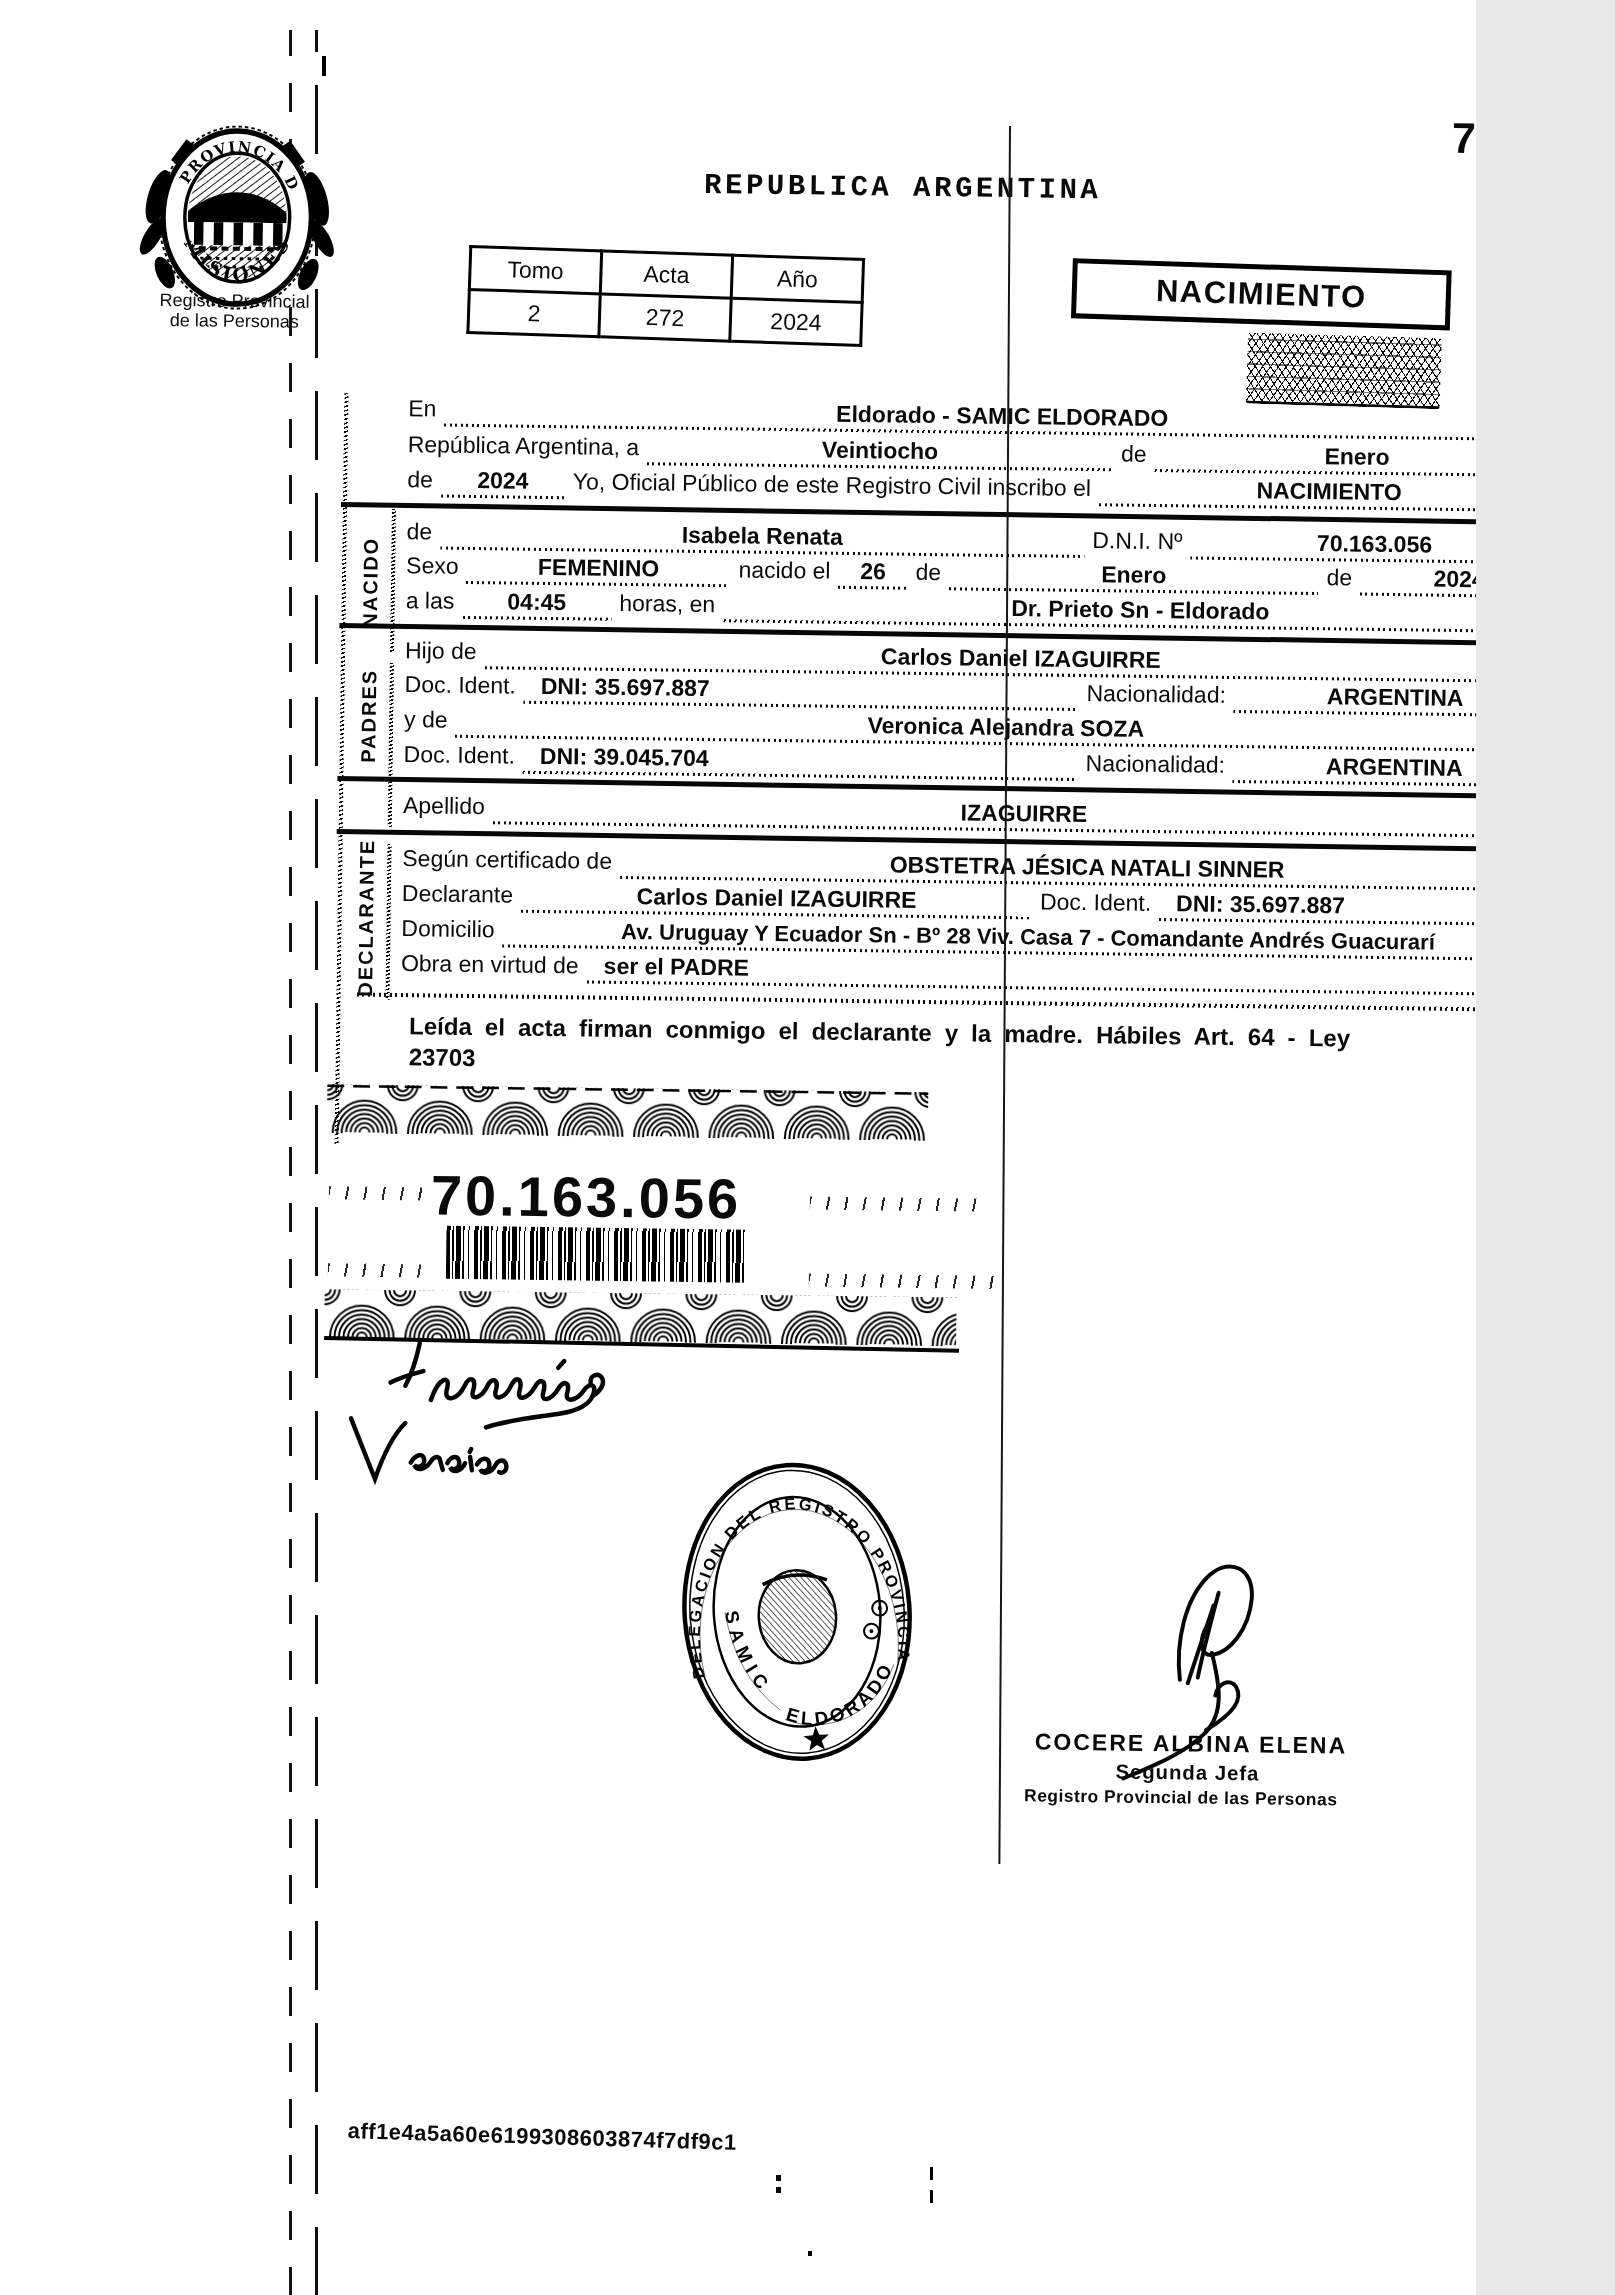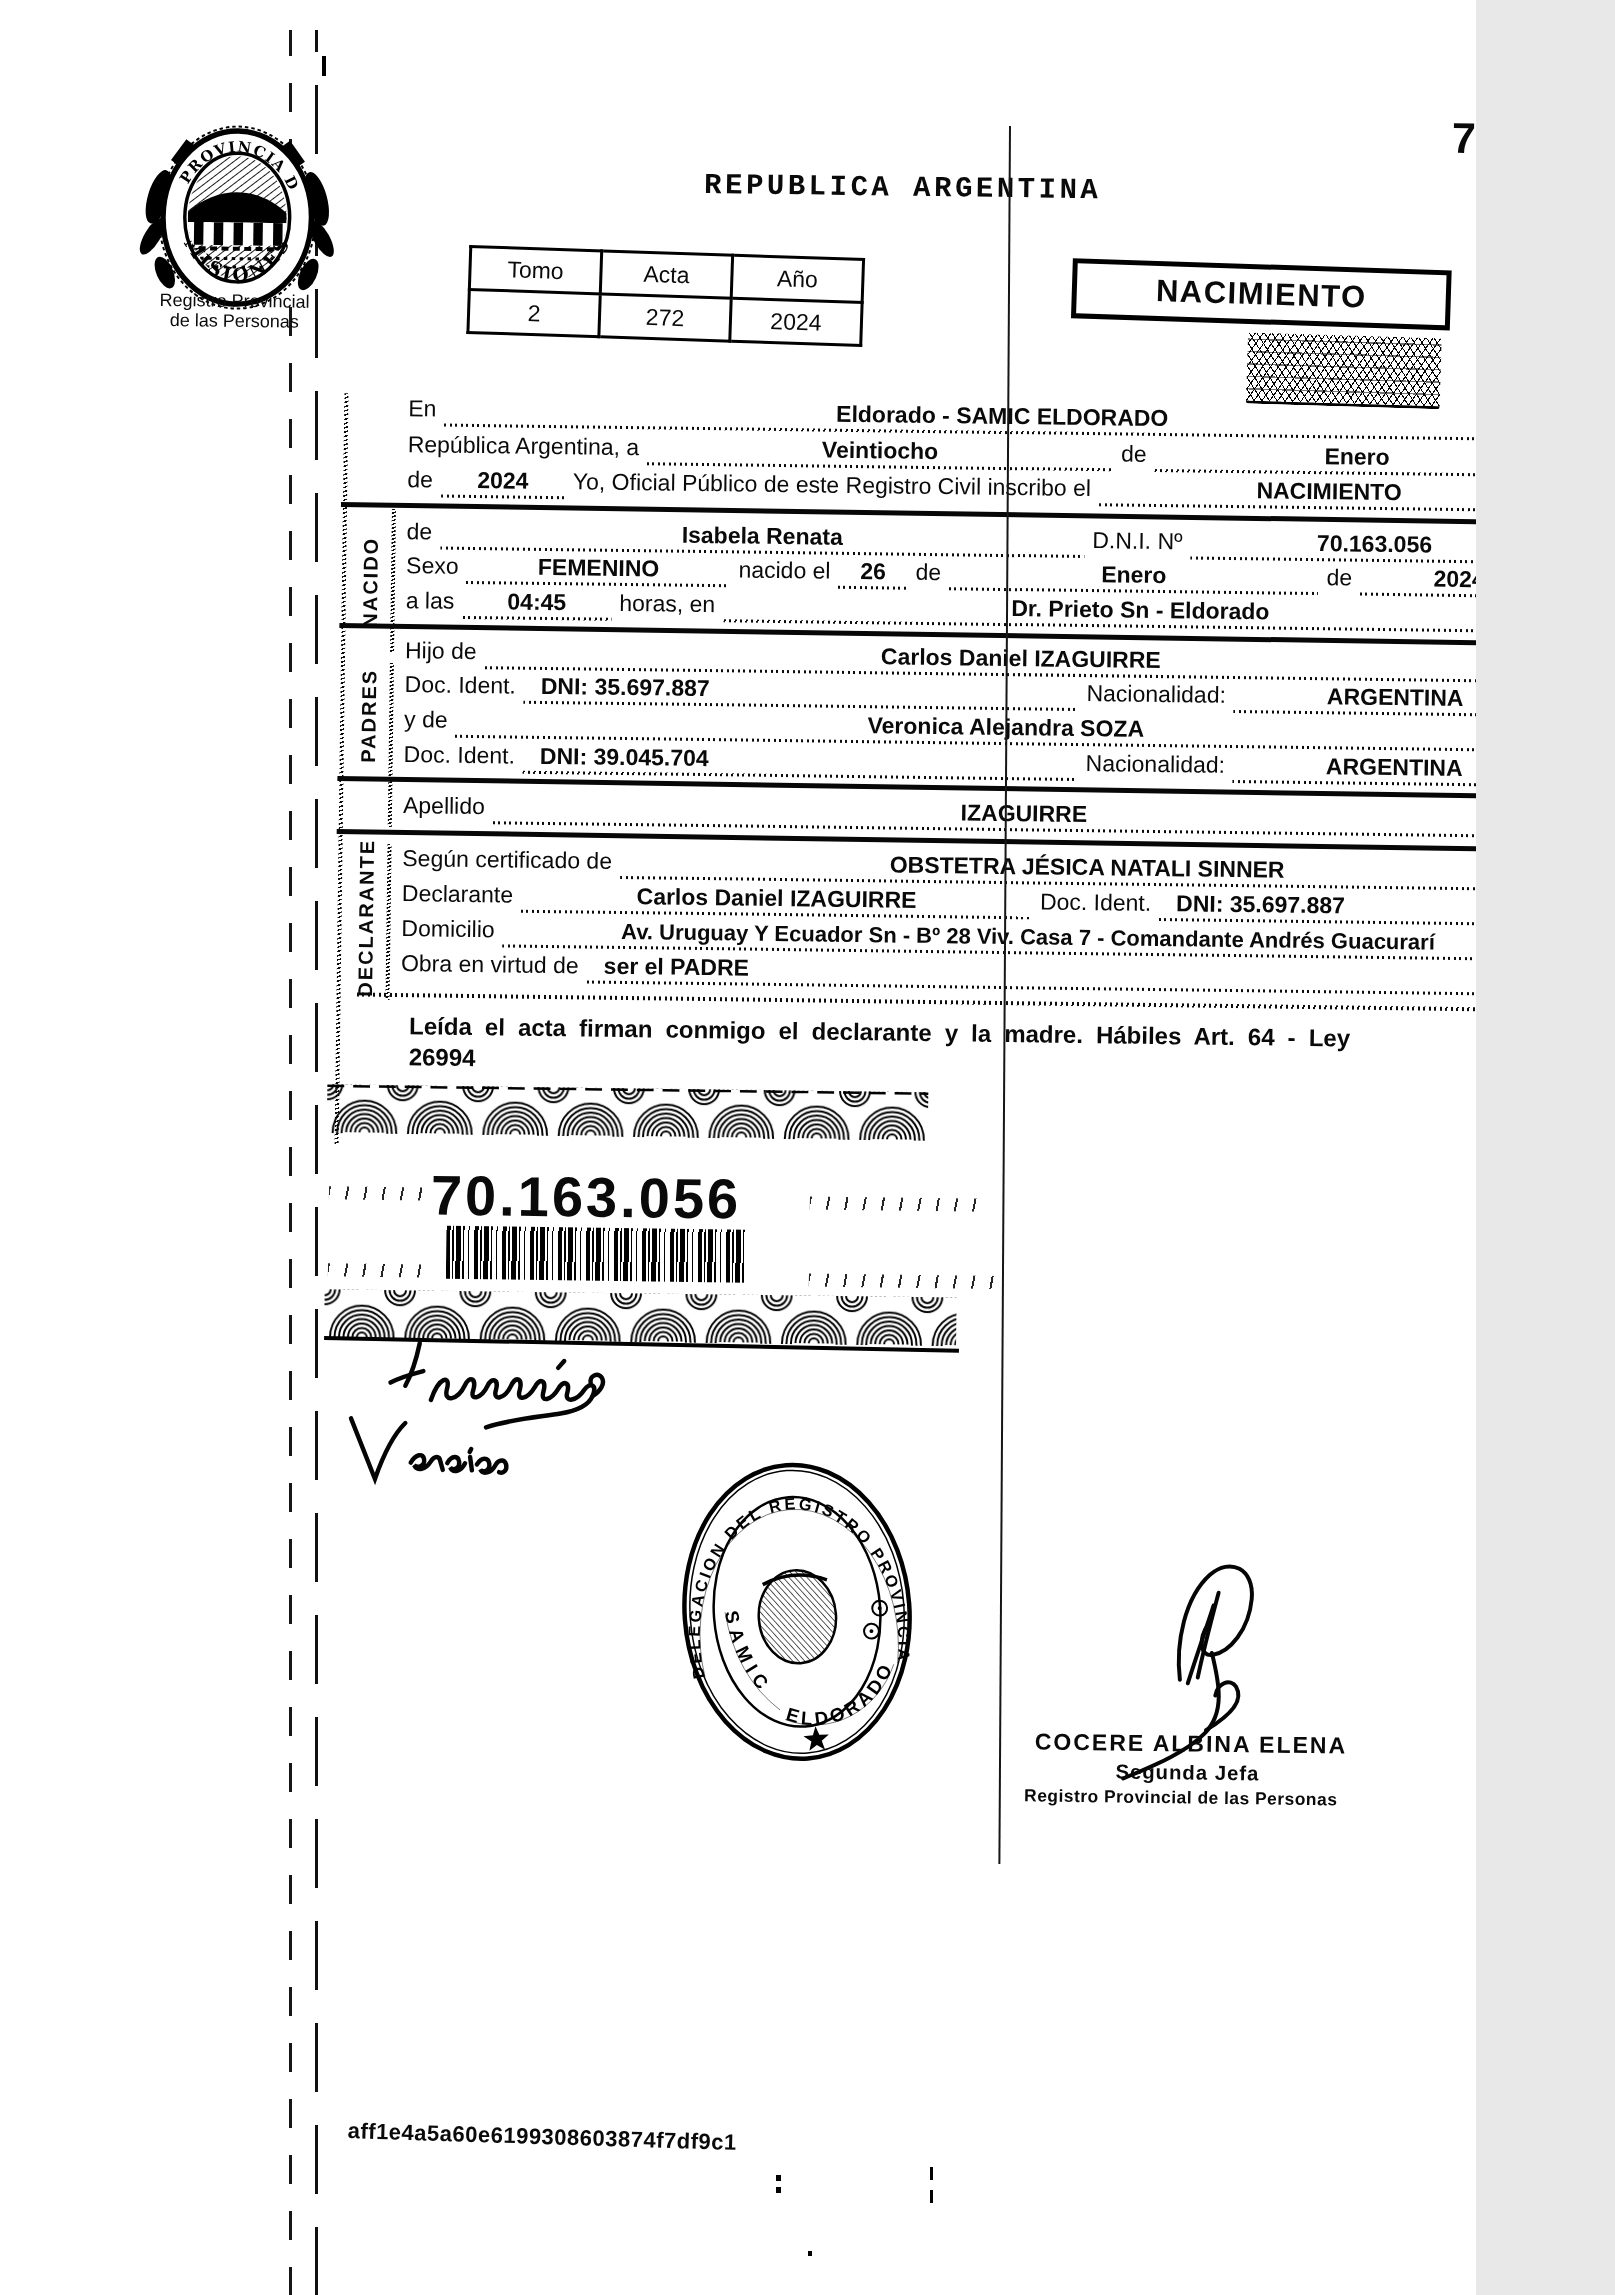--- a/index.html
+++ b/index.html
@@ -271,21 +271,21 @@
     </div>
 
     <div class="abs frow" style="top:949px">
       <span class="lb">Obra en virtud de</span>
       <span class="fill fl">ser el PADRE</span>
     </div>
 
     <div class="abs leader" style="top:992px"></div>
 
     <div class="abs closing" style="left:420px;top:1011px;word-spacing:6.4px">Leída el acta firman conmigo el declarante y la madre. Hábiles  Art. 64 - Ley</div>
-    <div class="abs closing" style="left:420px;top:1042px">26994</div>
+    <div class="abs closing" style="left:420px;top:1042px">23703</div>
 
     <svg class="abs" style="left:339px;top:1084px" width="601" height="49" viewBox="0 0 1212 98">
       <defs>
         <pattern id="scal" width="152" height="96" patternUnits="userSpaceOnUse">
           <g fill="none" stroke="#000" stroke-width="4">
             <circle cx="76" cy="96" r="64"></circle>
               <circle cx="76" cy="96" r="55"></circle>
               <circle cx="76" cy="96" r="46"></circle>
             <circle cx="76" cy="96" r="37"></circle>
               <circle cx="76" cy="96" r="28"></circle>

